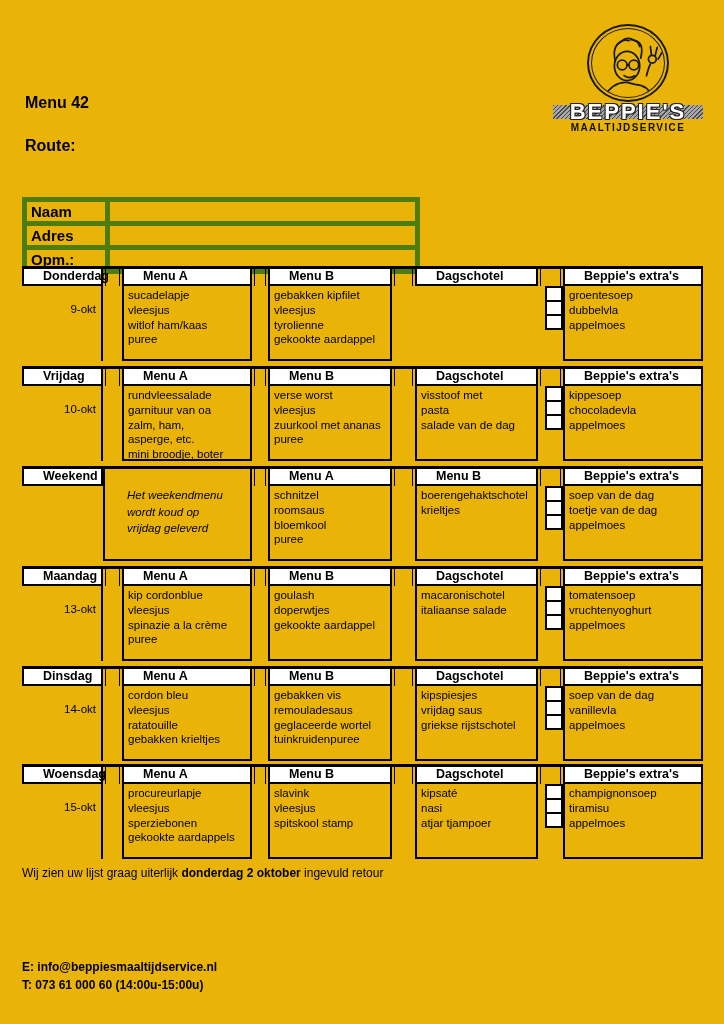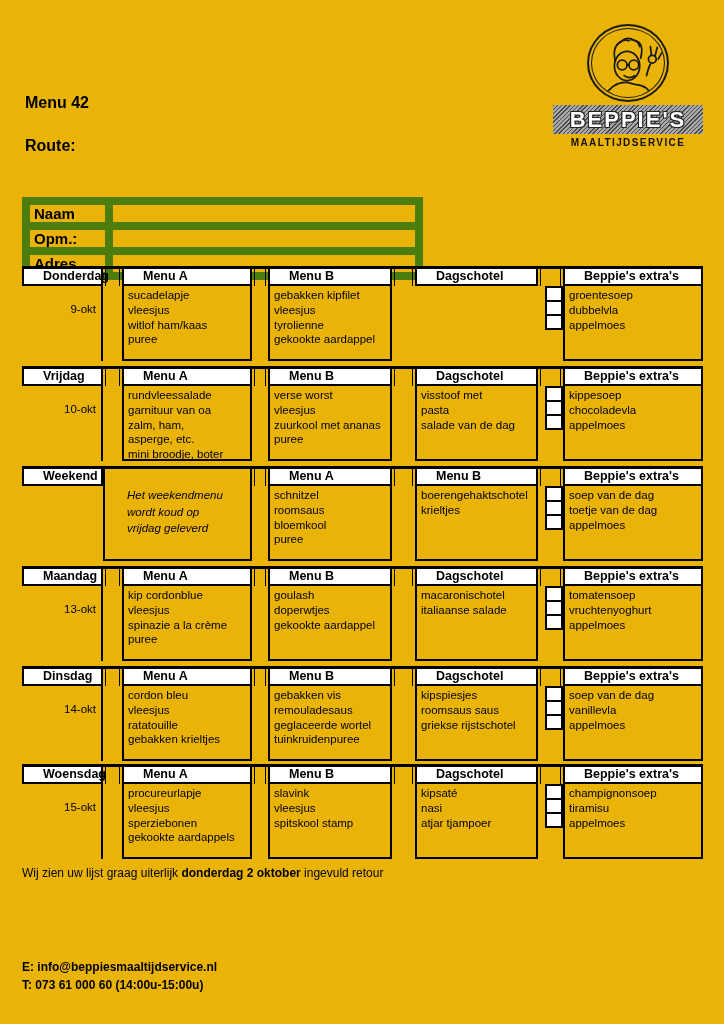--- a/index.html
+++ b/index.html
@@ -8,30 +8,30 @@
     position:relative; width:724px; height:1024px; background:#eab308;
     font-family:"Liberation Sans", sans-serif; color:#000; overflow:hidden;
   }
   .title { position:absolute; left:25px; top:94px; font-size:16px; font-weight:bold; }
   .route { position:absolute; left:25px; top:137px; font-size:16px; font-weight:bold; }
 
   
   .logo { position:absolute; left:553px; top:24px; width:150px; text-align:center; }
   .logo-oval { width:82px; height:78px; margin:0 auto; border:2px solid #1a1a1a; border-radius:50%; padding:2px; }
   .logo-oval-inner { width:100%; height:100%; border:1px solid #1a1a1a; border-radius:50%; overflow:hidden; }
-  .logo-banner { margin-top:3px; height:29px; width:150px;
+  .logo-banner { margin-top:3px; height:14px; width:150px;
     background:repeating-linear-gradient(135deg,#4a4a4a 0 1px,#a8a8a8 1px 3px);
     display:flex; align-items:center; justify-content:center; }
   .logo-banner span { font-size:22px; font-weight:bold; letter-spacing:2px; color:#fff;
     text-shadow:-1px -1px 0 #222,1px -1px 0 #222,-1px 1px 0 #222,1px 1px 0 #222; }
   .logo-sub { margin-top:3px; font-size:10px; font-weight:bold; letter-spacing:1.4px; color:#111; }
 
   
   .form-table { position:absolute; left:22px; top:197px; border-collapse:collapse; }
-  .form-table td { border:8px solid #4d7c0f; height:24px; }
+  .form-table td { border:5px solid #4d7c0f; height:24px; }
   .form-table td.flabel { width:83px; font-weight:bold; font-size:15px; padding-left:4px; }
   .form-table td.fvalue { width:310px; }
 
   
   .section { position:absolute; left:22px; width:681px; display:grid;
     grid-template-columns:81px 19px 130px 16px 124px 23px 123px 25px 140px;
     grid-template-rows:17px 75px; border-top:3px solid #000; }
   .hcell { border:2px solid #000; border-top:none; font-weight:bold; font-size:12.5px;
     line-height:14px; padding-left:19px; background:#fff; white-space:nowrap; }
   .ncell { border-left:1px solid #000; border-right:1px solid #000; margin:0 2px; }
@@ -90,25 +90,25 @@
     <div class="logo-sub">MAALTIJDSERVICE</div>
   </div>
 
   <table class="form-table">
     <tbody>
         <tr>
       <td class="flabel">Naam</td>
       <td class="fvalue"></td>
     </tr>
     <tr>
-      <td class="flabel">Opm.:</td>
+      <td class="flabel">Adres</td>
       <td class="fvalue"></td>
     </tr>
     <tr>
-      <td class="flabel">Adres</td>
+      <td class="flabel">Opm.:</td>
       <td class="fvalue"></td>
     </tr>
   </tbody>
     </table>
 
   <div class="section" style="top:266px">
     <div class="hcell day">Donderdag</div>
     <div class="ncell nc2h"></div>
     <div class="hcell h3">Menu A</div>
     <div class="ncell nc4h"></div>
@@ -274,21 +274,21 @@
         <div class="item-line">gebakken krieltjes</div>
       </div>
     <div class="bodybox b5">
         <div class="item-line">gebakken vis</div>
         <div class="item-line">remouladesaus</div>
         <div class="item-line">geglaceerde wortel</div>
         <div class="item-line">tuinkruidenpuree</div>
       </div>
     <div class="bodybox b7">
         <div class="item-line">kipspiesjes</div>
-        <div class="item-line">roomsaus saus</div>
+        <div class="item-line">vrijdag saus</div>
         <div class="item-line">griekse rijstschotel</div>
       </div>
     <div class="cbcol">
       <div class="checkbox"></div>
       <div class="checkbox"></div>
       <div class="checkbox"></div>
     </div>
     <div class="bodybox b9">
         <div class="item-line">soep van de dag</div>
         <div class="item-line">vanillevla</div>

